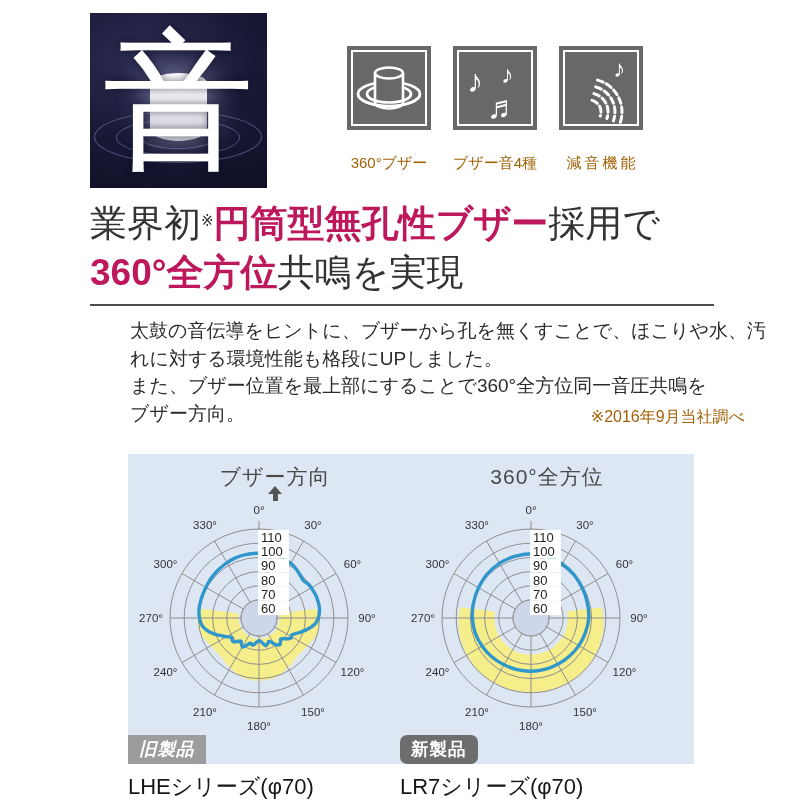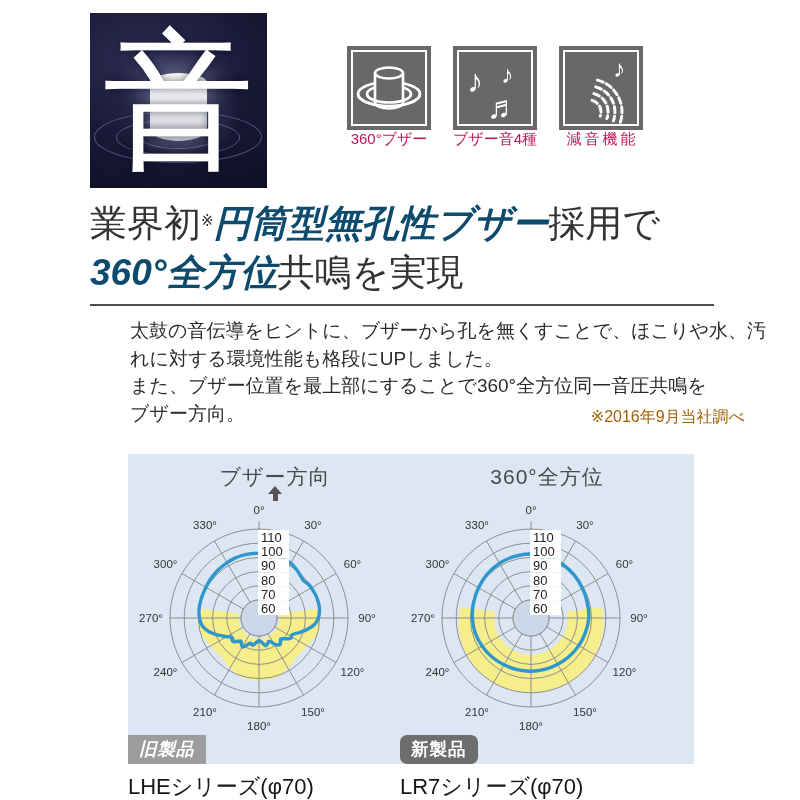--- a/index.html
+++ b/index.html
@@ -20,27 +20,27 @@
   .hero-kanji{position:absolute;inset:0;display:flex;align-items:center;justify-content:center;
             font-size:152px;font-weight:500;color:#fff;line-height:1;
             text-shadow:0 0 8px rgba(5,5,25,.55);}
 
   
   .features{position:absolute;left:347px;top:46px;display:flex;gap:22px;}
   .feature{width:84px;text-align:center;}
   .feature-box{position:relative;width:84px;height:84px;background:#686868;}
   .feature-frame{position:absolute;inset:4px;border:2px solid #fff;}
   .feature-box svg{position:absolute;inset:0;}
-  .feature-label{margin-top:0;font-size:15px;color:#be185d;white-space:nowrap;}
+  .feature-label{margin-top:24px;font-size:15px;color:#a16207;white-space:nowrap;}
   .feature-label.spaced{letter-spacing:3px;margin-left:3px;text-align:center;}
 
   
   .headline{position:absolute;left:90px;top:199px;width:640px;font-size:37px;line-height:49px;
             color:#333;white-space:nowrap;}
-  .headline b{font-weight:bold;color:#0c4a6e;font-style:italic;}
+  .headline b{font-weight:bold;color:#be185d;}
   .headline sup{font-size:15px;vertical-align:top;position:relative;top:-3px;}
   .headline-rule{position:absolute;left:90px;top:304px;width:624px;height:0;
             border:none;border-top:2px solid #4d4d4d;margin:0;}
   .body{position:absolute;left:90px;top:317px;width:624px;font-size:19px;line-height:27.5px;color:#2b2b2b;margin-left:40px;}
   .body .bline{white-space:nowrap;}
   .survey-note{position:absolute;top:86px;right:9px;font-size:16px;color:#a16207;white-space:nowrap;}
 
   
   .charts{position:absolute;left:128px;top:454px;display:flex;gap:10px;}
   .chart-col{width:262px;}

